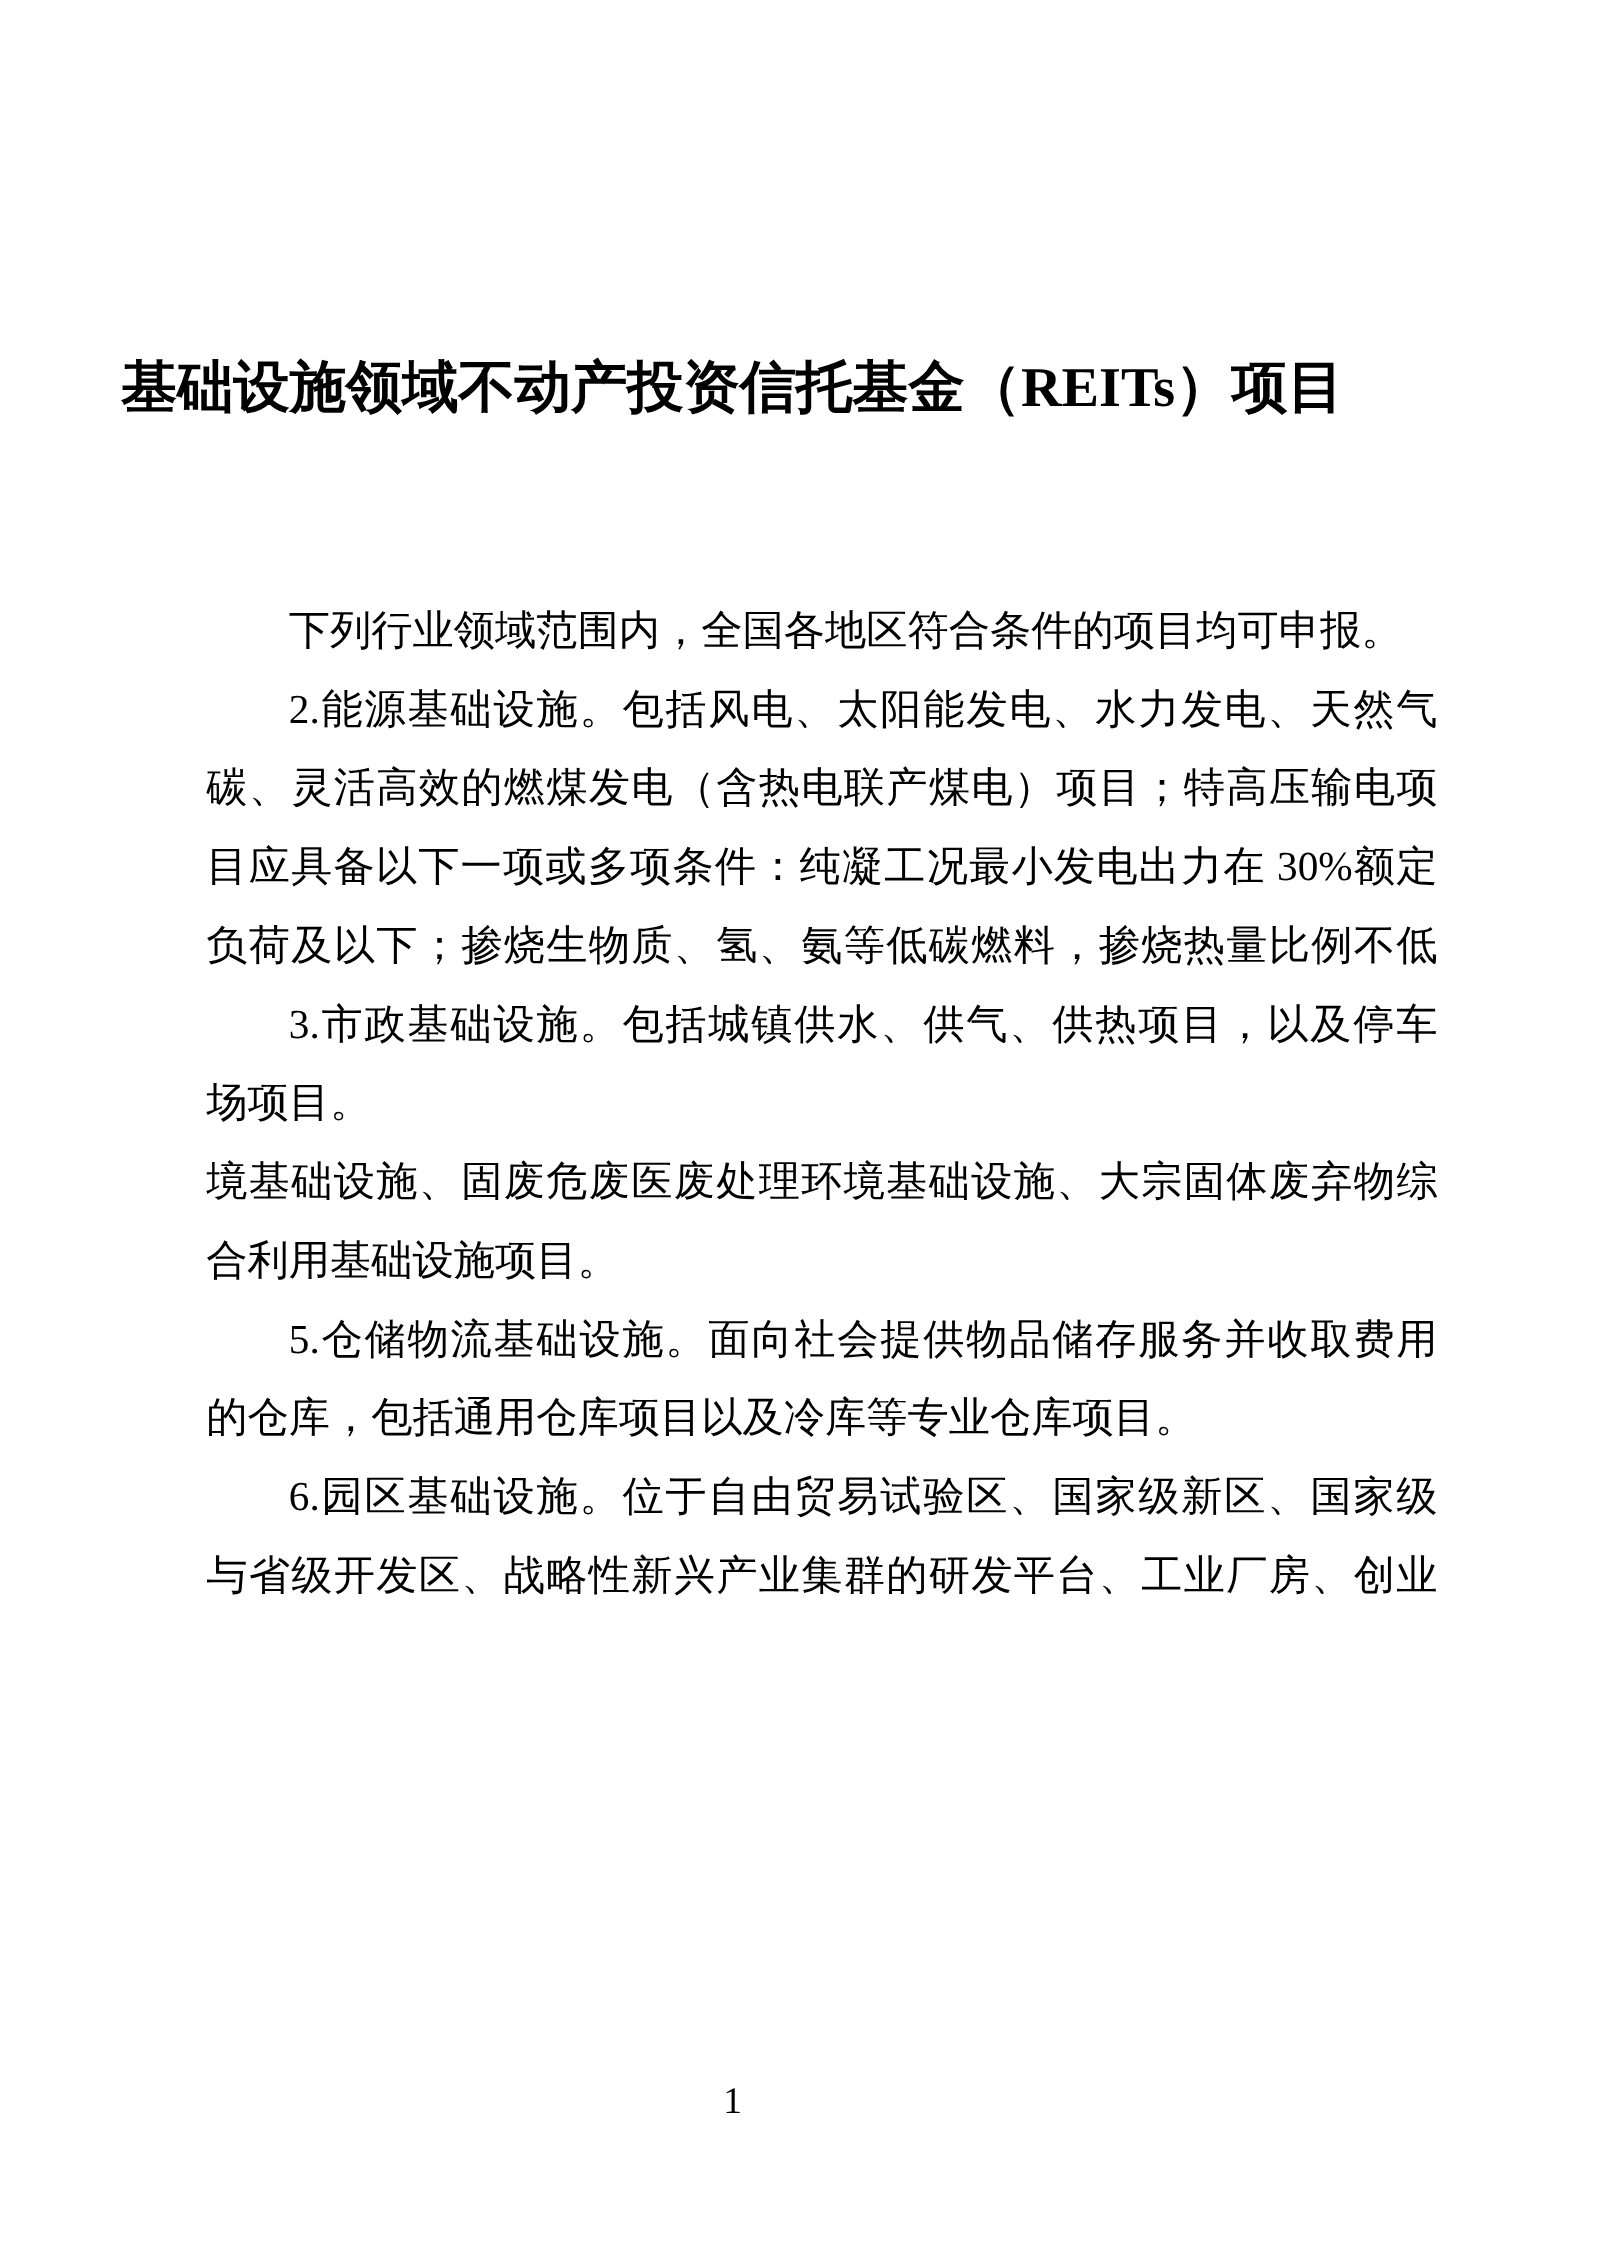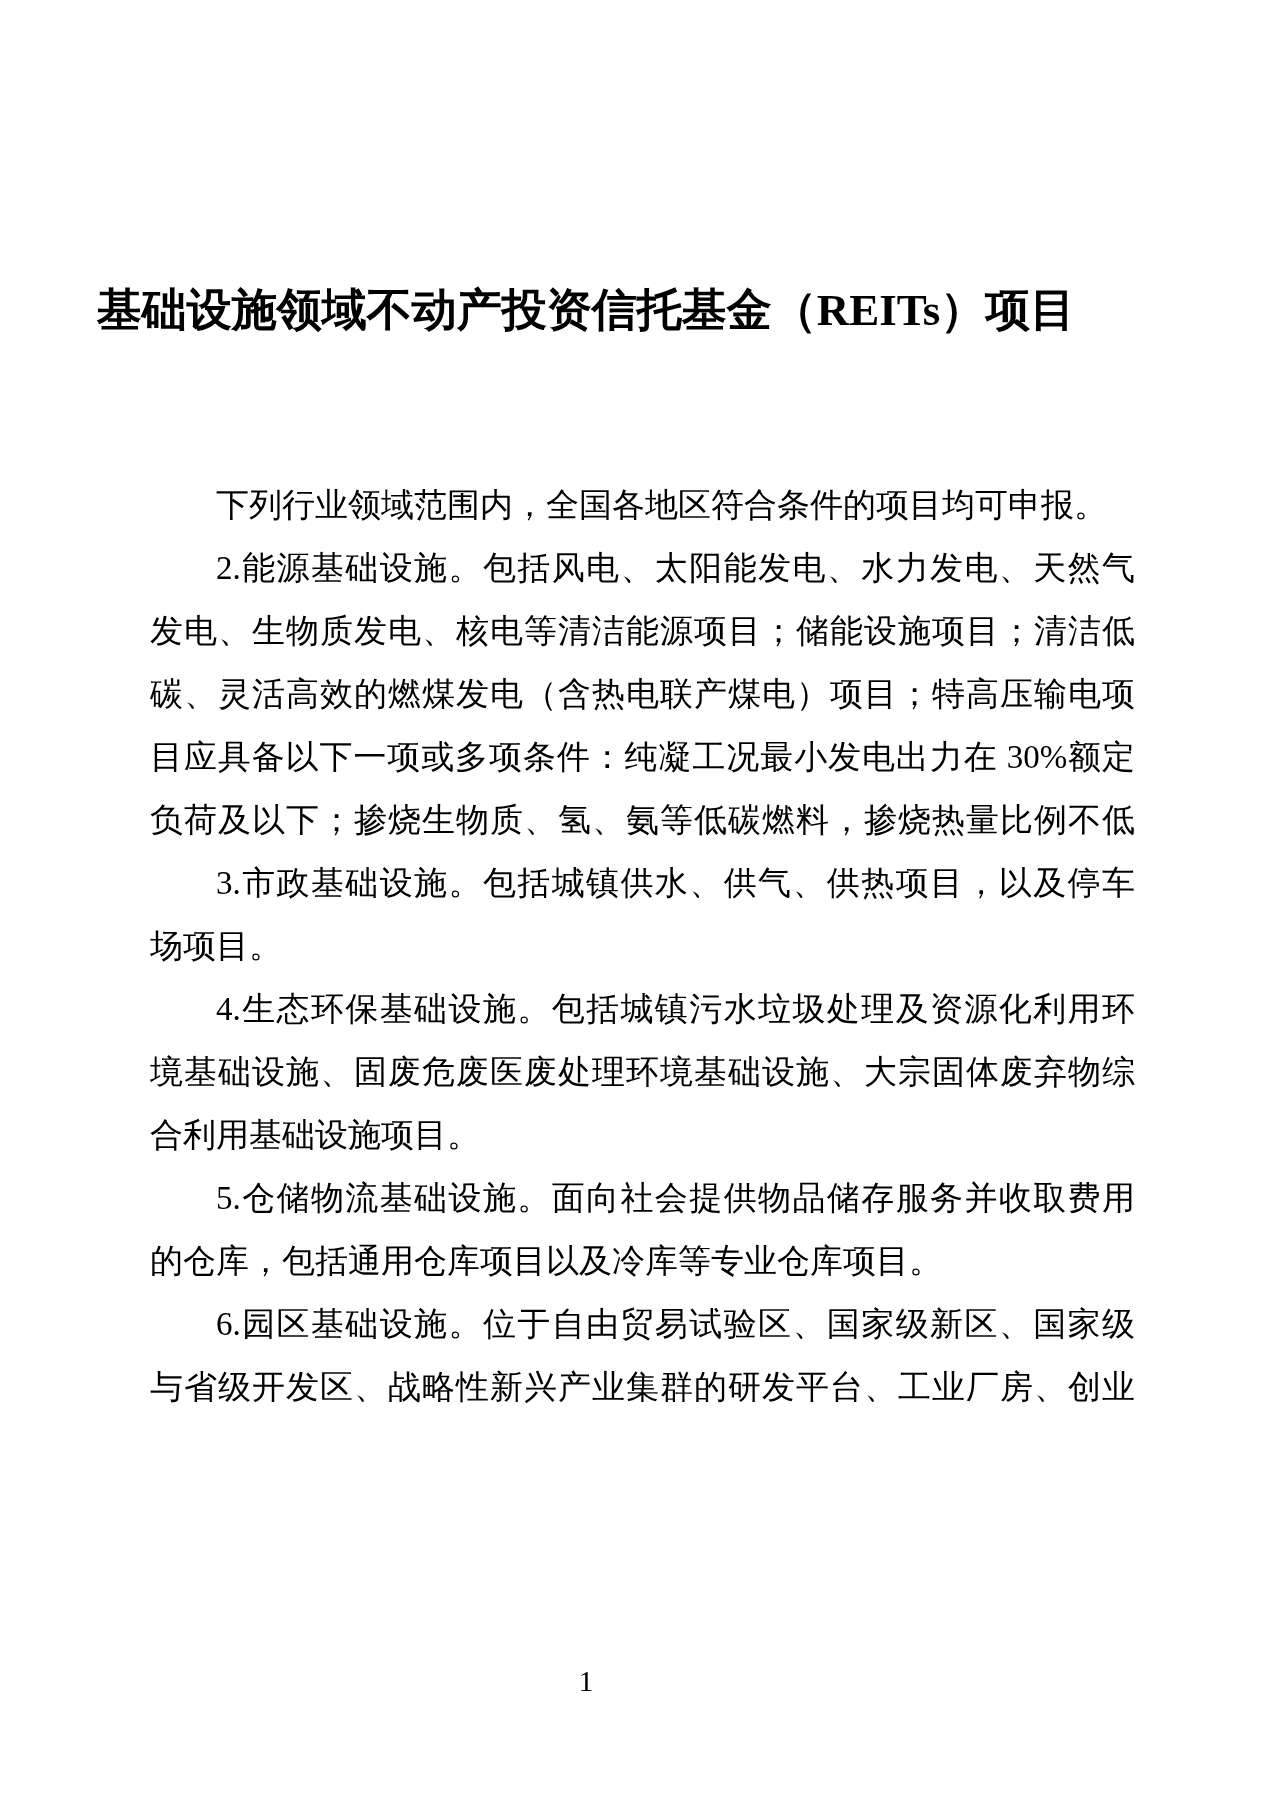--- a/index.html
+++ b/index.html
@@ -22,21 +22,21 @@
     left: 75px;
     right: 75px;
     text-align: center;
     font-weight: bold;
     font-size: 45px;
     line-height: 64px;
   }
   .doc-body {
     position: absolute;
     top: 474px;
-    left: 150px;
+    left: 165px;
     width: 985px;
     font-size: 33px;
     line-height: 63px;
   }
   .line {
     height: 63px;
     overflow: hidden;
   }
   .j {
     text-align: justify;
@@ -61,27 +61,25 @@
 
 <div class="page">
 
   <div class="doc-title">
     <div class="t-line">基础设施领域不动产投资信托基金（REITs）项目</div>
   </div>
 
   <div class="doc-body">
     <div class="line indent">下列行业领域范围内，全国各地区符合条件的项目均可申报。</div>
     <div class="line indent j">2.能源基础设施。包括风电、太阳能发电、水力发电、天然气</div>
-    <div class="line j">发电、生物质发电、核电等清洁能源项目；储能设施项目；清洁低</div>
     <div class="line j">碳、灵活高效的燃煤发电（含热电联产煤电）项目；特高压输电项</div>
     <div class="line j">目应具备以下一项或多项条件：纯凝工况最小发电出力在 30%额定</div>
     <div class="line j">负荷及以下；掺烧生物质、氢、氨等低碳燃料，掺烧热量比例不低</div>
     <div class="line indent j">3.市政基础设施。包括城镇供水、供气、供热项目，以及停车</div>
     <div class="line">场项目。</div>
-    <div class="line indent j">4.生态环保基础设施。包括城镇污水垃圾处理及资源化利用环</div>
     <div class="line j">境基础设施、固废危废医废处理环境基础设施、大宗固体废弃物综</div>
     <div class="line">合利用基础设施项目。</div>
     <div class="line indent j">5.仓储物流基础设施。面向社会提供物品储存服务并收取费用</div>
     <div class="line">的仓库，包括通用仓库项目以及冷库等专业仓库项目。</div>
     <div class="line indent j">6.园区基础设施。位于自由贸易试验区、国家级新区、国家级</div>
     <div class="line j">与省级开发区、战略性新兴产业集群的研发平台、工业厂房、创业</div>
   </div>
 
   <div class="page-number">1</div>
 

